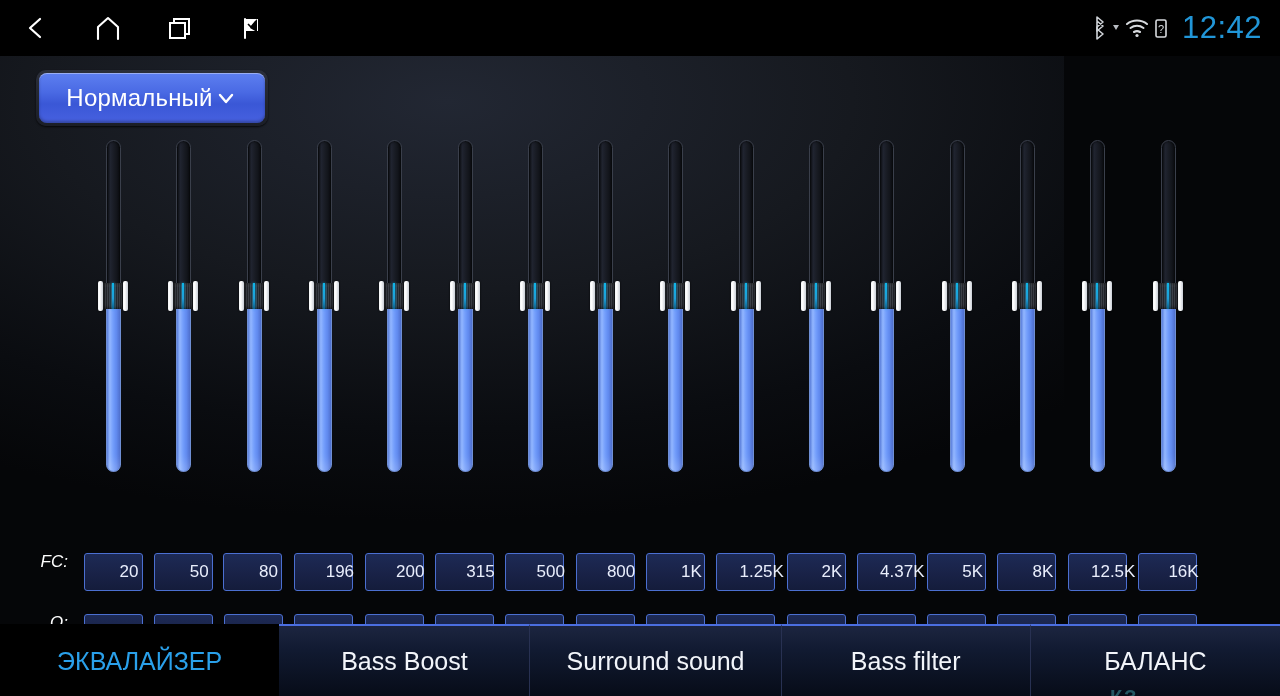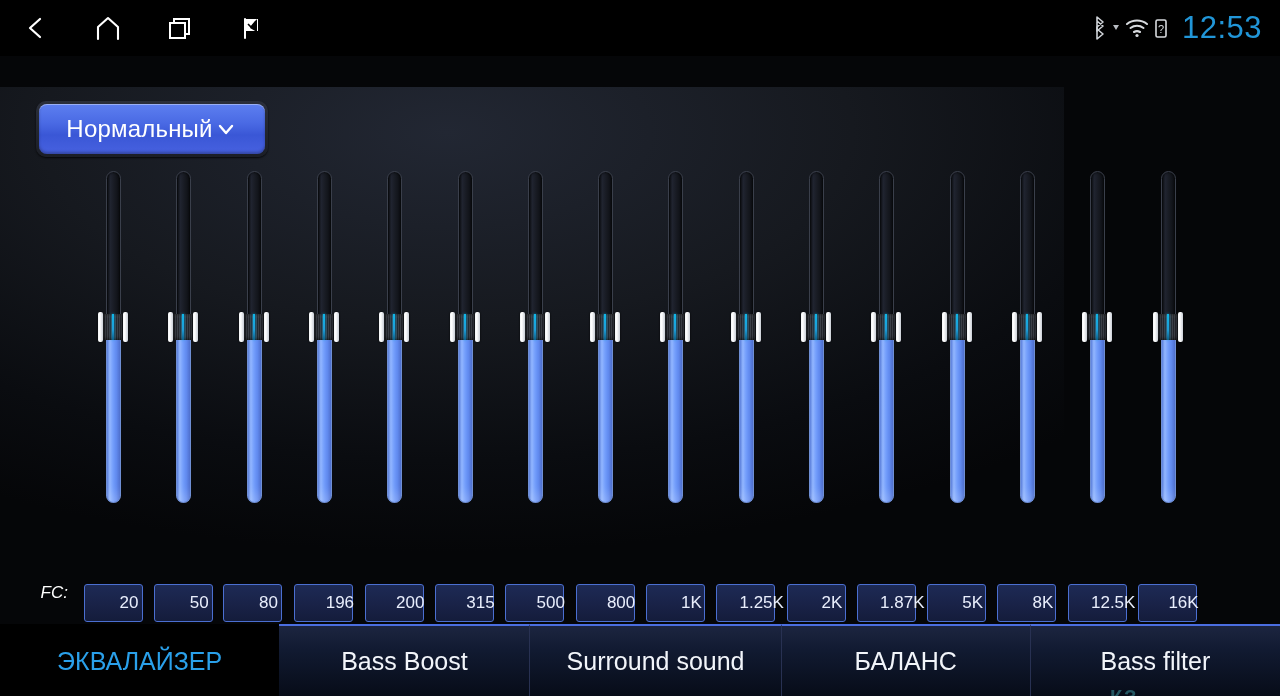--- a/index.html
+++ b/index.html
@@ -42,21 +42,20 @@
     margin-left: 10px;
     font-family: "Liberation Sans", sans-serif;
   }
 
   
   .body-area {
     position: absolute; left: 0; top: 56px;
     width: 1064px; height: 568px;
     background:
       radial-gradient(ellipse 900px 420px at 42% 8%, #222733 0%, #16191f 45%, #0a0c10 78%, #050608 100%);
-    margin-top: 31px;
   }
 
   
   .preset-wrap {
     position: absolute; left: 36px; top: 14px;
     width: 232px; height: 56px;
     border-radius: 10px;
     background: linear-gradient(180deg,#2b2f3a 0%, #1b1e26 100%);
     padding: 3px;
     box-shadow: 0 1px 2px rgba(0,0,0,.8);
@@ -249,21 +248,21 @@
           <path d="M10 17 A6 6 0 0 1 16 17" fill="none" stroke="#d7dade" stroke-width="2.1" stroke-linecap="round"></path>
           <circle cx="13" cy="20.5" r="1.6" fill="#d7dade"></circle>
         </svg>
       </span>
       <span class="sys-icon">
         <svg width="16" height="26" viewBox="0 0 16 26">
           <rect x="3" y="5" width="10" height="17" rx="1.5" fill="none" stroke="#d7dade" stroke-width="1.6"></rect>
           <text x="8" y="17.5" font-size="11" fill="#d7dade" text-anchor="middle" font-family="Liberation Sans, sans-serif">?</text>
         </svg>
       </span>
-      <span class="clock">12:53</span>
+      <span class="clock">12:42</span>
     </div>
   </div>
 
   <div class="body-area">
 
     <div class="preset-wrap">
       <div class="preset-btn">
         <span>Нормальный</span>
         <span class="caret">
           <svg width="24" height="24" viewBox="0 0 24 24">
@@ -444,21 +443,21 @@
         <div class="cell" style="left: 153.8px; top: 497px;">50</div>
         <div class="cell" style="left: 223px; top: 497px;">80</div>
         <div class="cell" style="left: 294.4px; top: 497px;">196</div>
         <div class="cell" style="left: 364.7px; top: 497px;">200</div>
         <div class="cell" style="left: 435px; top: 497px;">315</div>
         <div class="cell" style="left: 505.3px; top: 497px;">500</div>
         <div class="cell" style="left: 575.6px; top: 497px;">800</div>
         <div class="cell" style="left: 645.9px; top: 497px;">1K</div>
         <div class="cell" style="left: 716.2px; top: 497px;">1.25K</div>
         <div class="cell" style="left: 786.5px; top: 497px;">2K</div>
-        <div class="cell" style="left: 856.8px; top: 497px;">1.87K</div>
+        <div class="cell" style="left: 856.8px; top: 497px;">4.37K</div>
         <div class="cell" style="left: 927.1px; top: 497px;">5K</div>
         <div class="cell" style="left: 997.4px; top: 497px;">8K</div>
         <div class="cell" style="left: 1067.7px; top: 497px;">12.5K</div>
         <div class="cell" style="left: 1138px; top: 497px;">16K</div>
       </div>
     <div id="q-row">
         <div class="cell" style="left: 83.5px; top: 558px;">2,2</div>
         <div class="cell" style="left: 153.8px; top: 558px;">2,2</div>
         <div class="cell" style="left: 224.1px; top: 558px;">2,2</div>
         <div class="cell" style="left: 294.4px; top: 558px;">2,2</div>
@@ -474,18 +473,18 @@
         <div class="cell" style="left: 997.4px; top: 558px;">2,2</div>
         <div class="cell" style="left: 1067.7px; top: 558px;">2,2</div>
         <div class="cell" style="left: 1138px; top: 558px;">2,2</div>
       </div>
   </div>
 
   <div class="tabs" id="tabs">
       <div class="tab tab-eq active">ЭКВАЛАЙЗЕР</div>
       <div class="tab tab-bb">Bass Boost</div>
       <div class="tab tab-ss">Surround sound</div>
+      <div class="tab tab-bf">Bass filter</div>
       <div class="tab tab-bal">БАЛАНС</div>
-      <div class="tab tab-bf">Bass filter</div>
     </div>
 
   <div class="watermark">КЗ</div>
 </div>
 
 </body></html>

